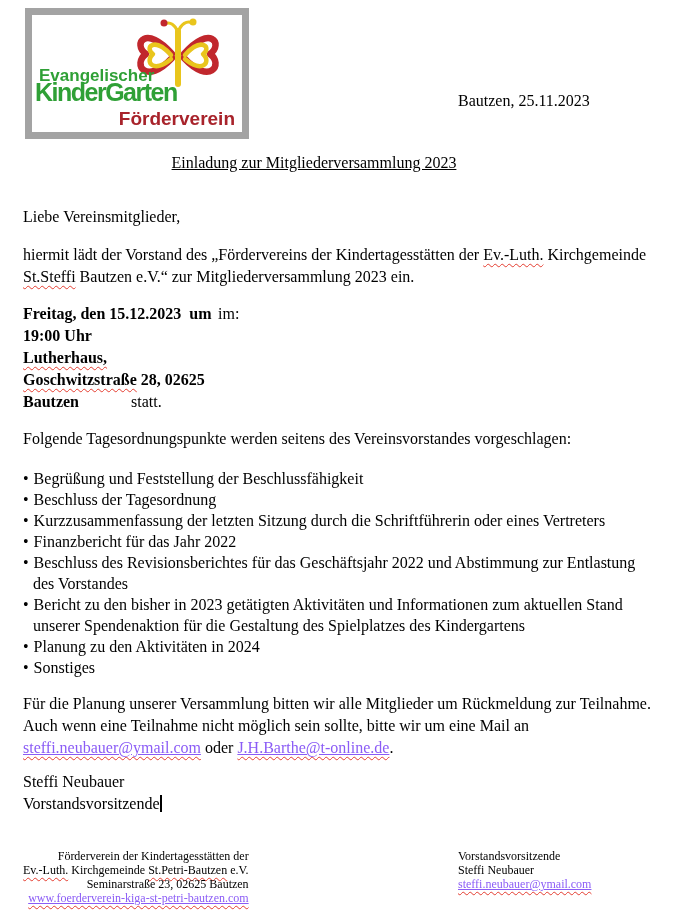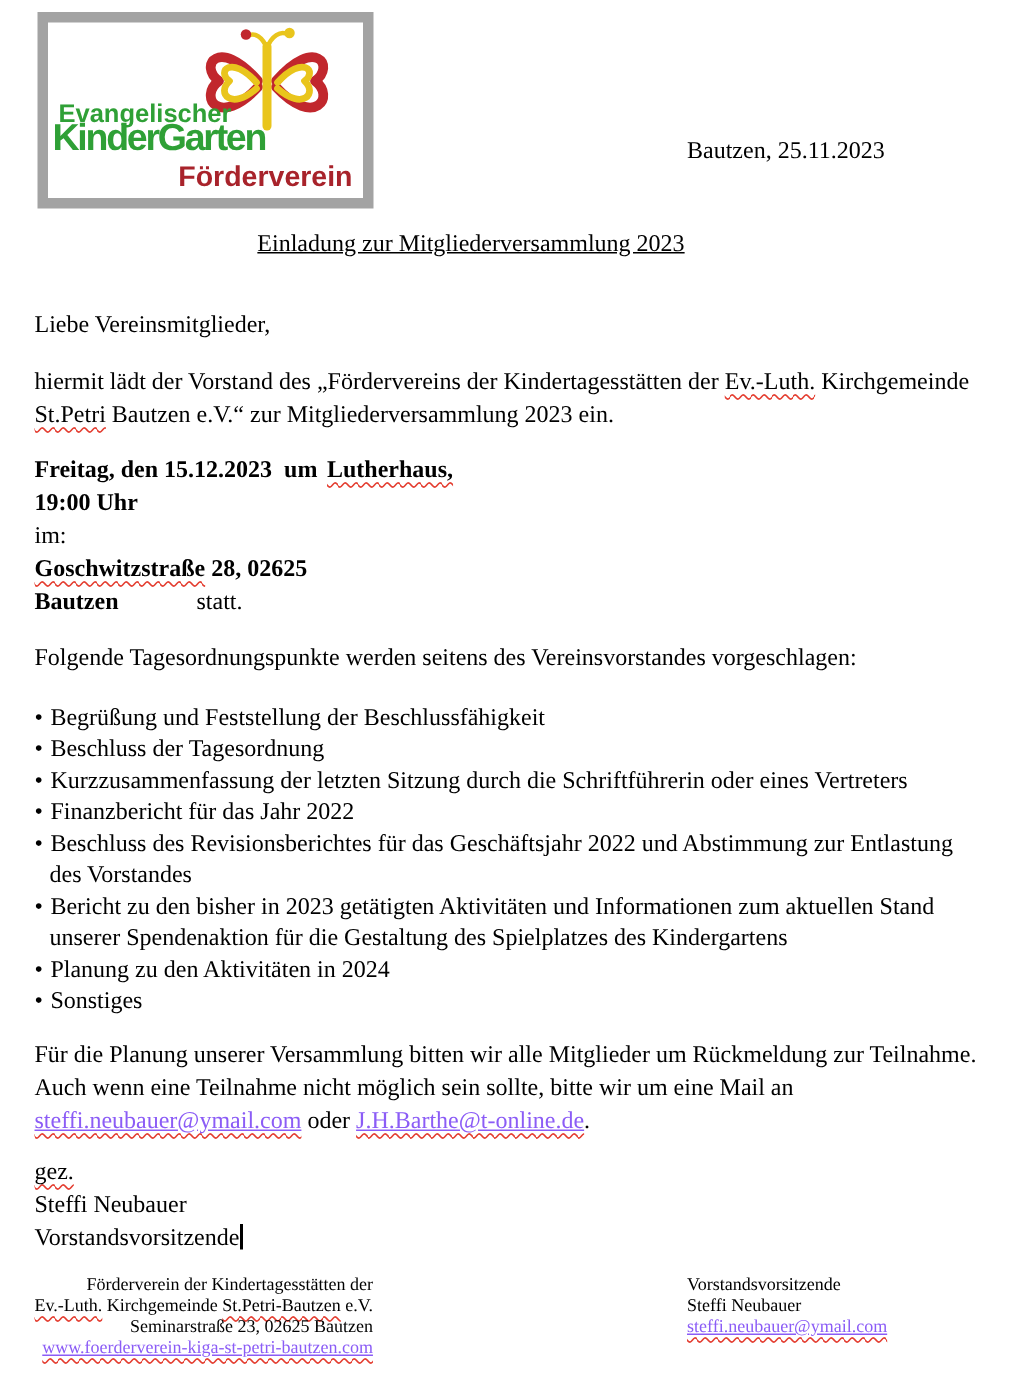--- a/index.html
+++ b/index.html
@@ -79,26 +79,26 @@
   </div>
 
   <div class="dateline">Bautzen, 25.11.2023</div>
 
   <div class="title-row"><span>Einladung zur Mitgliederversammlung 2023</span></div>
 
   <div class="content">
 
     <div class="salutation">Liebe Vereinsmitglieder,</div>
 
-    <div class="intro"><span>hiermit lädt der Vorstand des „Fördervereins der Kindertagesstätten der </span><span class="sp">Ev.-Luth.</span><span> Kirchgemeinde </span><span class="sp">St.Petri</span><span> Bautzen e.V.“ zur Mitgliederversammlung 2023 ein.</span></div>
+    <div class="intro"><span>hiermit lädt der Vorstand des „Fördervereins der Kindertagesstätten der </span><span class="sp">Ev.-Luth.</span><span> Kirchgemeinde </span><span class="sp">St.Steffi</span><span> Bautzen e.V.“ zur Mitgliederversammlung 2023 ein.</span></div>
 
     <div class="meeting">
       <div><b>Freitag, den 15.12.2023 &nbsp;um 19:00 Uhr</b></div>
+      <div>im:</div>
       <div><b class="sp">Lutherhaus,</b></div>
-      <div>im:</div>
       <div></div>
       <div><b><span class="sp">Goschwitzstraße</span><span> 28, 02625 Bautzen</span></b><span class="statt">statt.</span></div>
     </div>
 
     <div class="folgende">Folgende Tagesordnungspunkte werden seitens des Vereinsvorstandes vorgeschlagen:</div>
 
     <div class="agenda">
       <ul>
         <li><span class="bullet">•</span><span>Begrüßung und Feststellung der Beschlussfähigkeit</span></li>
         <li><span class="bullet">•</span><span>Beschluss der Tagesordnung</span></li>
@@ -107,21 +107,20 @@
         <li><span class="bullet">•</span><span>Beschluss des Revisionsberichtes für das Geschäftsjahr 2022 und Abstimmung zur Entlastung des Vorstandes</span></li>
         <li><span class="bullet">•</span><span>Bericht zu den bisher in 2023 getätigten Aktivitäten und Informationen zum aktuellen Stand unserer Spendenaktion für die Gestaltung des Spielplatzes des Kindergartens</span></li>
         <li><span class="bullet">•</span><span>Planung zu den Aktivitäten in 2024</span></li>
         <li><span class="bullet">•</span><span>Sonstiges</span></li>
       </ul>
     </div>
 
     <div class="rsvp"><span>Für die Planung unserer Versammlung bitten wir alle Mitglieder um Rückmeldung zur Teilnahme. Auch wenn eine Teilnahme nicht möglich sein sollte, bitte wir um eine Mail an </span><a class="doc-link" href="#"><span class="sp">steffi.neubauer@ymail.com</span></a><span> oder </span><a class="doc-link" href="#"><span class="sp">J.H.Barthe@t-online.de</span></a><span>.</span></div>
 
     <div class="signature">
-      <div><span class="sp">gez.</span></div>
       <div>Steffi Neubauer</div>
       <div><span>Vorstandsvorsitzende</span><span class="caret"></span></div>
     </div>
 
   </div>
 
   <div class="footer footer-left">
     <div>Förderverein der Kindertagesstätten der</div>
     <div><span class="sp">Ev.-Luth.</span><span> Kirchgemeinde </span><span class="sp">St.Petri-Bautzen</span><span> e.V.</span></div>
     <div>Seminarstraße 23, 02625 Bautzen</div>

